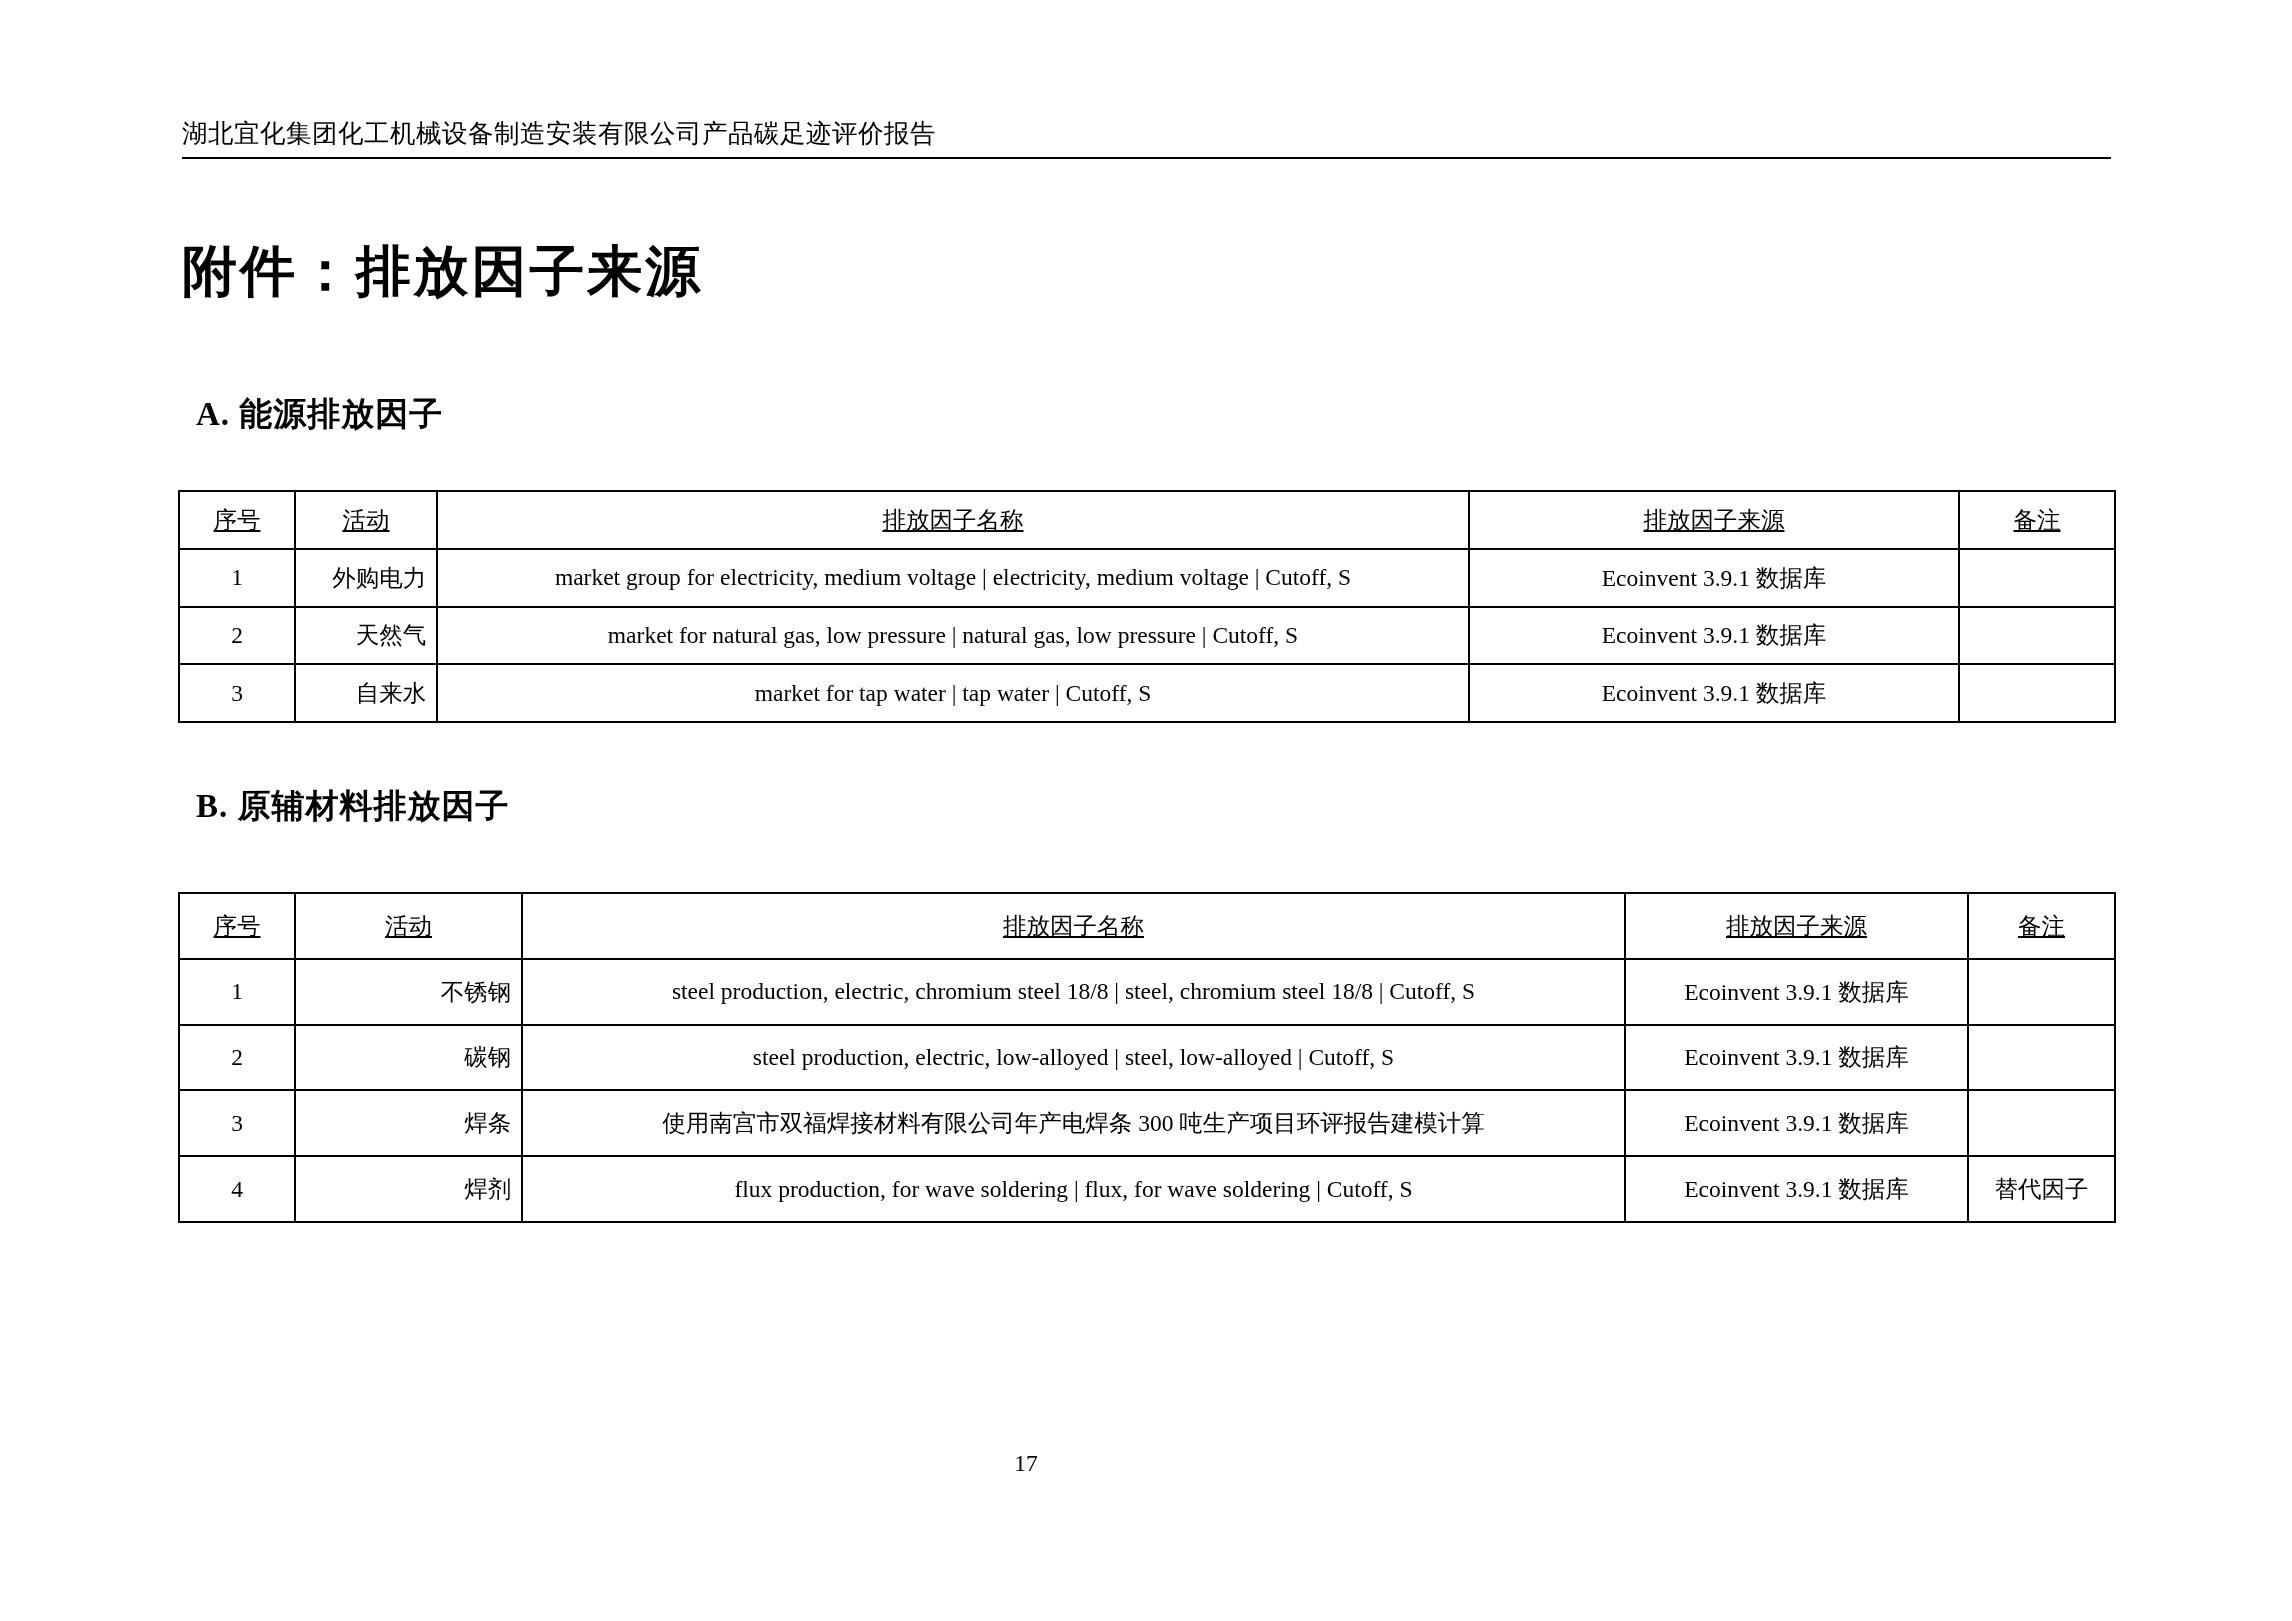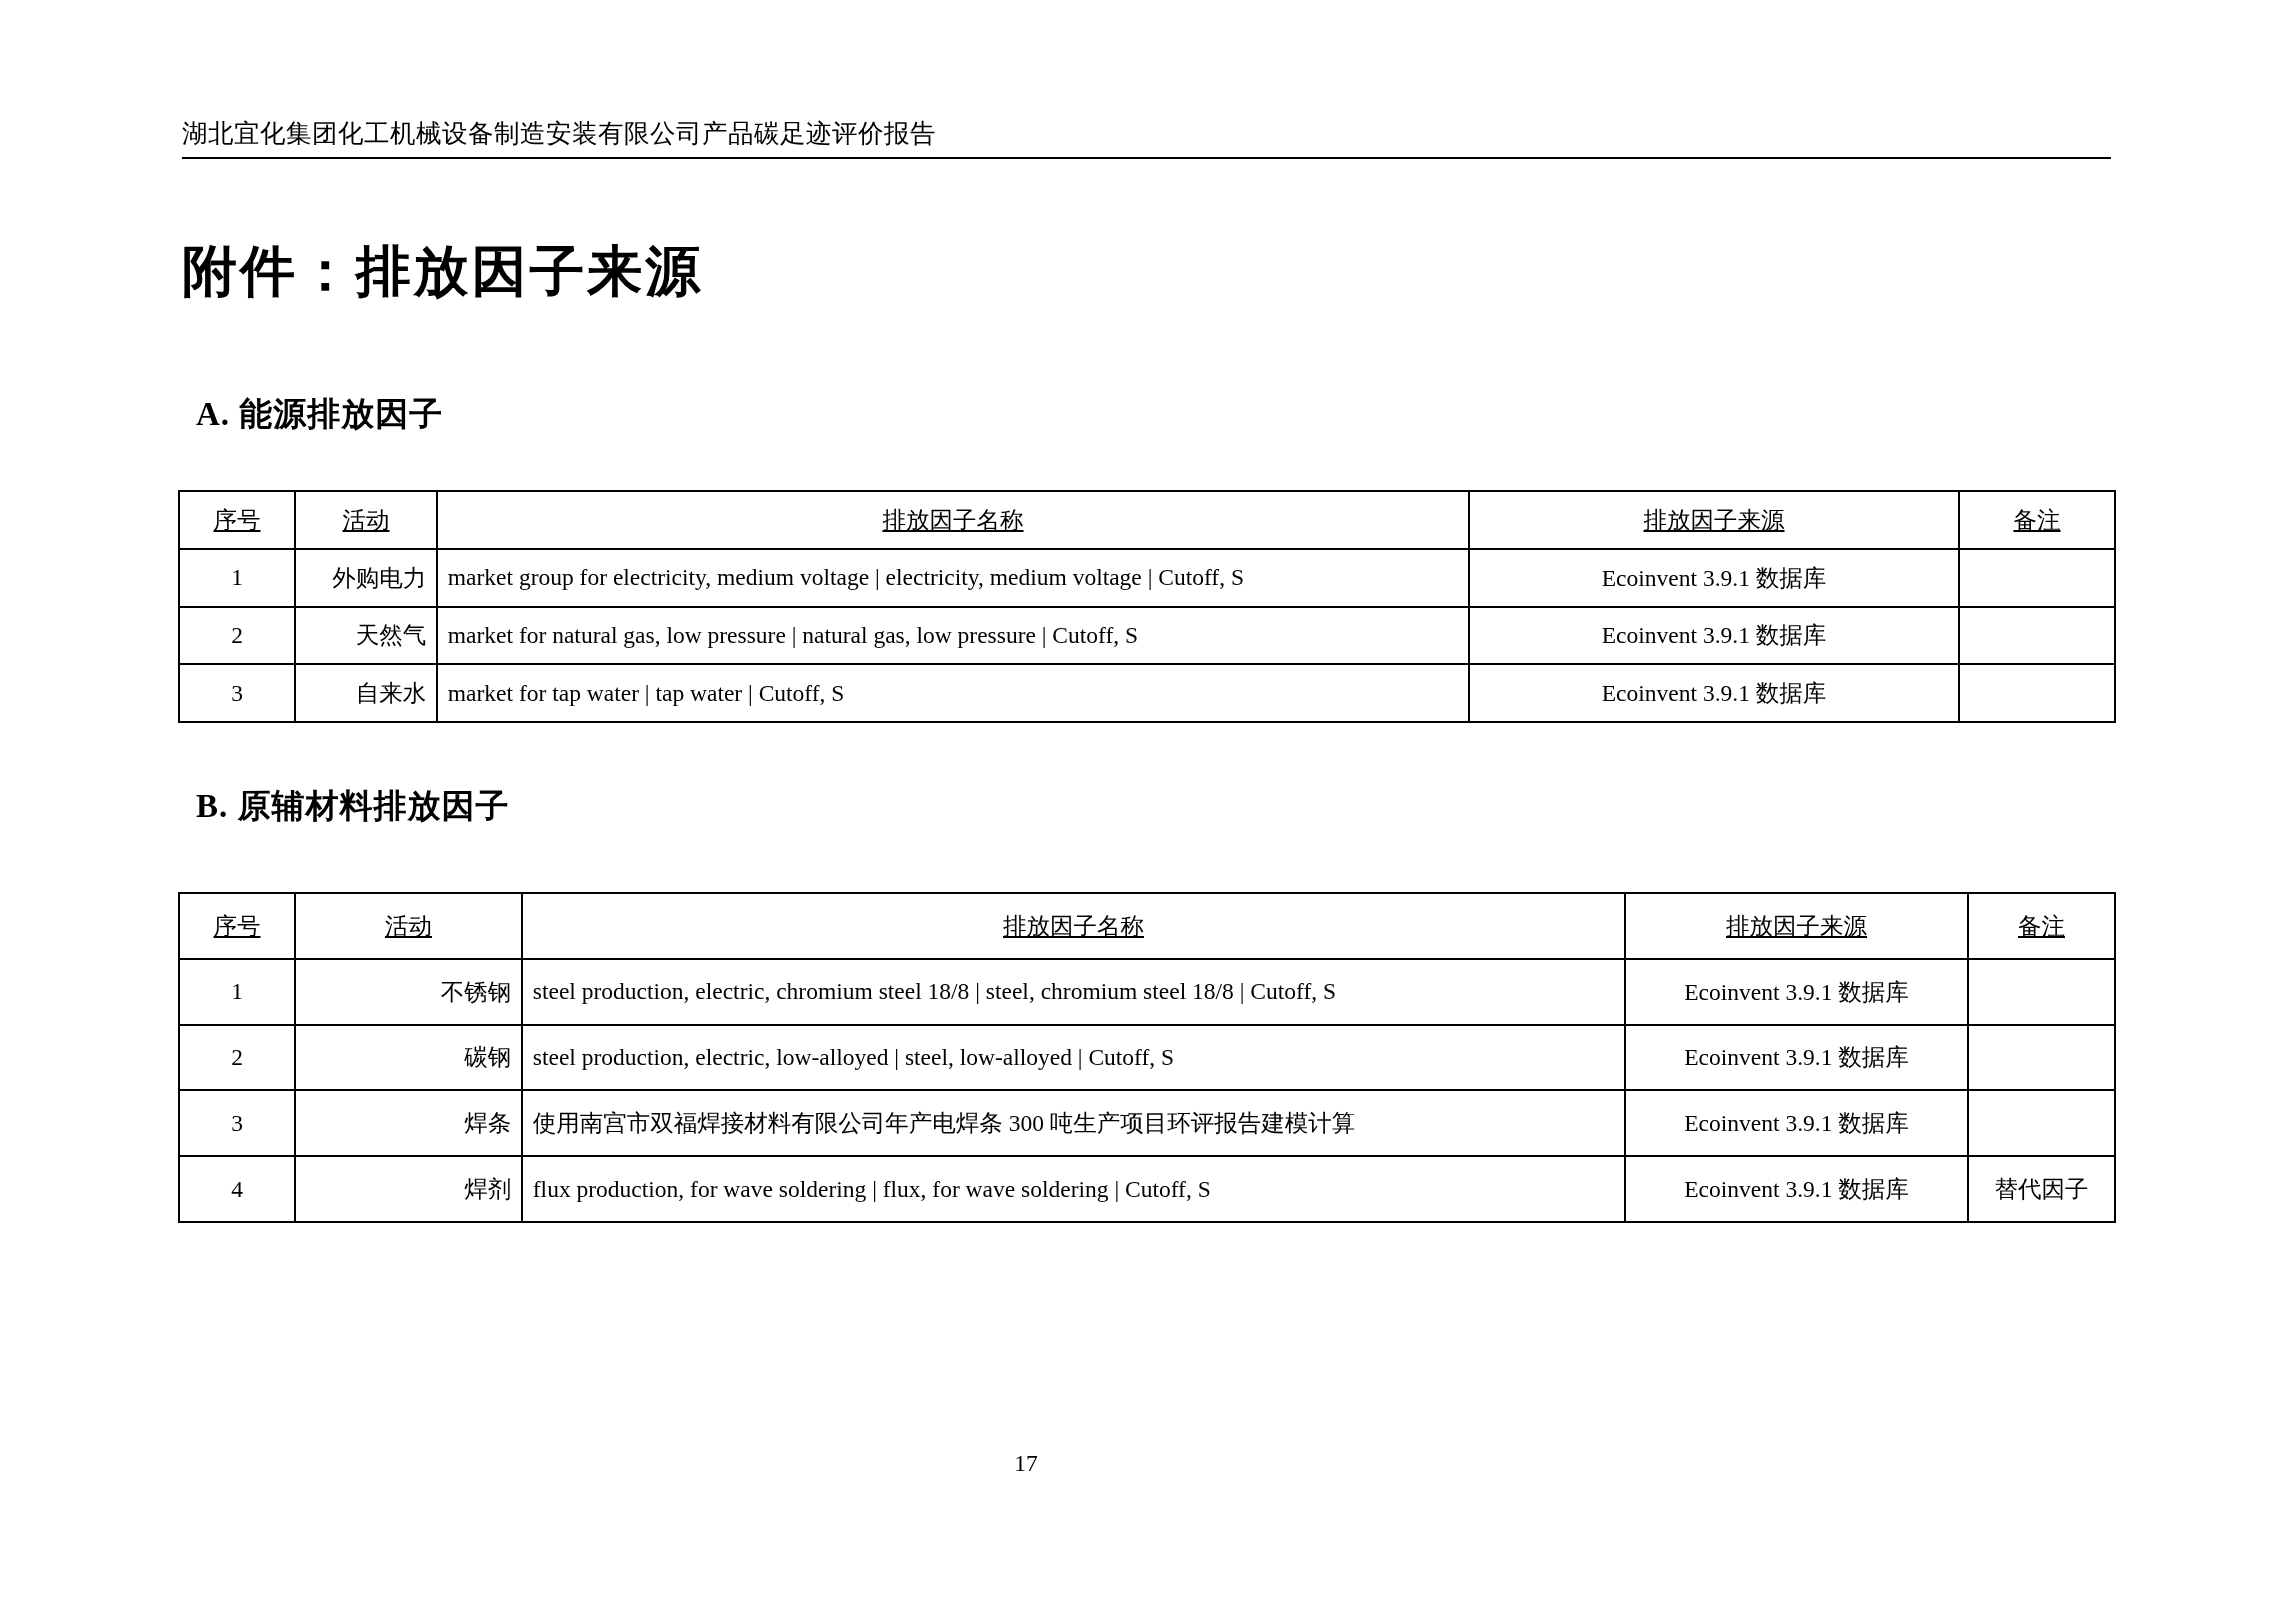--- a/index.html
+++ b/index.html
@@ -73,21 +73,21 @@
     vertical-align: middle;
     font-weight: normal;
   }
   .t-head td {
     text-align: center;
     font-family: "Liberation Serif", serif;
     text-decoration: underline;
   }
   .c-num { text-align: center; }
   .c-act { text-align: right; }
-  .c-name { text-align: left; }
+  .c-name { text-align: center; }
   .c-src  { text-align: center; }
   .c-rem  { text-align: center; }
   .head-center { text-align: center !important; }
 
   
   #table-a { top: 490px; }
   #table-a .col1 { width: 116px; }
   #table-a .col2 { width: 142px; }
   #table-a .col3 { width: 1032px; }
   #table-a .col4 { width: 490px; }

